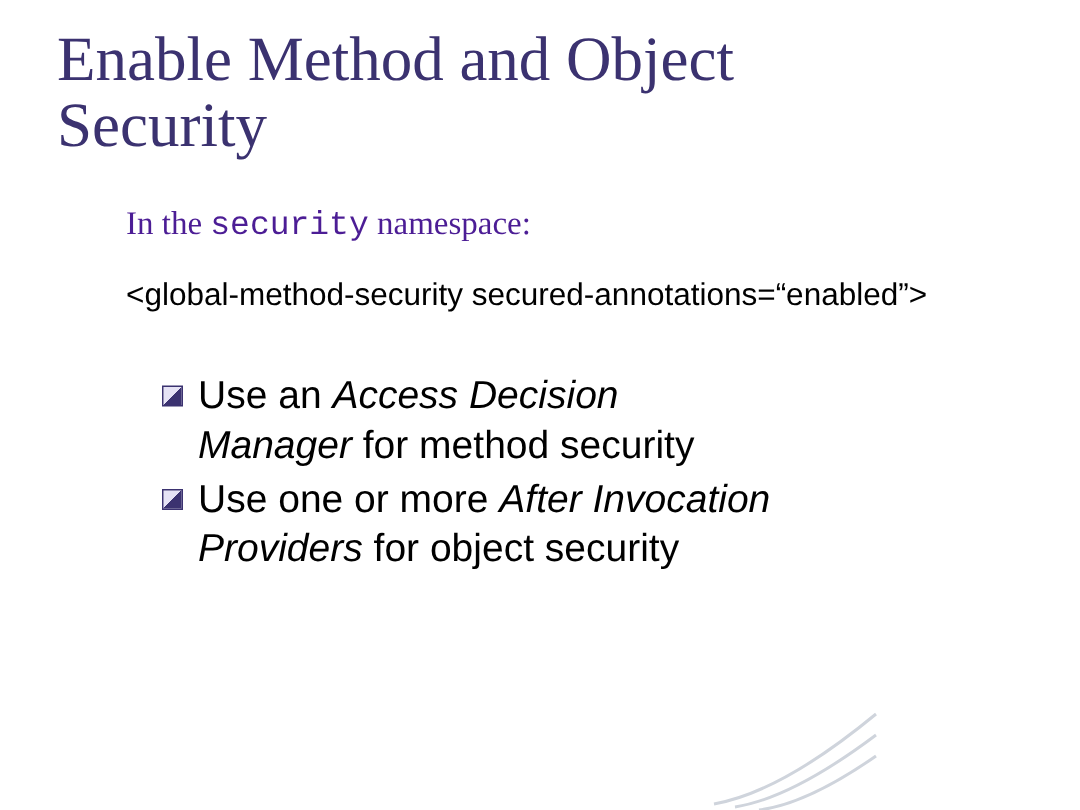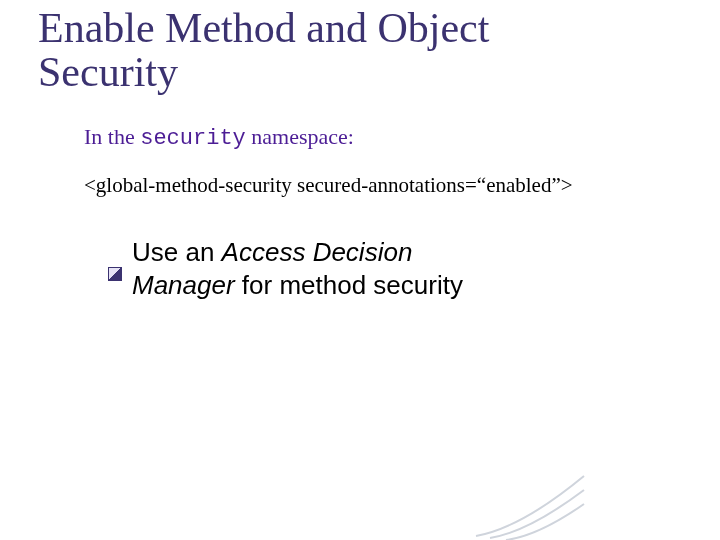--- a/index.html
+++ b/index.html
@@ -10,54 +10,54 @@
     background: #ffffff;
     font-family: Verdana, Geneva, sans-serif;
     color: #000;
     overflow: hidden;
   }
   .slide {
     position: relative;
     width: 586px;
     height: 540px;
     box-sizing: border-box;
-    padding: 6px 30px 30px 38px;
+    padding: 18px 30px 30px 38px;
   }
   .title {
     font-family: "Comic Sans MS", "Comic Sans", cursive;
     font-size: 42px;
     line-height: 1.05;
     color: #3b3270;
     margin: 0 0 30px 0;
     font-weight: 400;
   }
   .intro-line {
     font-family: "Book Antiqua", Palatino, serif;
     font-size: 22px;
     color: #4c1d95;
     margin: 0 0 22px 46px;
   }
   .intro-line .mono {
     font-family: "Courier New", Courier, monospace;
     font-size: 22px;
   }
   .code-line {
-    font-family: Liberation Serif, serif;
+    font-family: Liberation Sans, sans-serif;
     font-size: 21px;
     color: #000;
     margin: 0 0 38px 46px;
     white-space: nowrap;
   }
   .bullets {
     margin-left: 70px;
     margin-right: 40px;
   }
   .bullet {
     display: flex;
-    align-items: center;
+    align-items: flex-start;
     margin-bottom: 4px;
   }
   .bullet-icon {
     flex: 0 0 auto;
     width: 14px;
     height: 14px;
     margin-top: 10px;
     margin-right: 10px;
     box-sizing: border-box;
     border: 1px solid #3b3270;
@@ -96,20 +96,26 @@
 
   <div class="bullets">
 
     <div class="bullet">
       <span class="bullet-icon"></span>
       <span class="bullet-text">
         <span>Use an </span><span class="ital">Access Decision Manager</span><span> for method security</span>
       </span>
     </div>
 
+    <div class="bullet">
+      <span class="bullet-icon"></span>
+      <span class="bullet-text">
+        <span>Use one or more </span><span class="ital">After Invocation Providers</span><span> for object security</span>
+      </span>
+    </div>
 
   </div>
 
   <svg class="deco" viewBox="0 0 120 70">
     <path d="M10 66 Q 55 58 118 6" stroke="#cfd4dc" stroke-width="2" fill="none"></path>
     <path d="M24 68 Q 62 62 118 20" stroke="#cfd4dc" stroke-width="2" fill="none"></path>
     <path d="M40 70 Q 72 66 118 34" stroke="#cfd4dc" stroke-width="2" fill="none"></path>
   </svg>
 
 </div>

